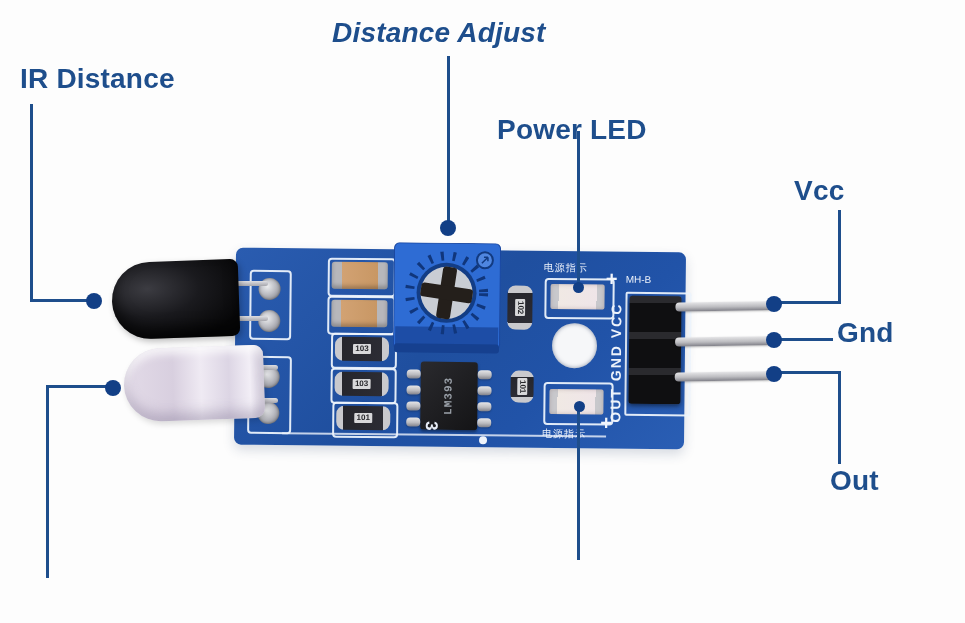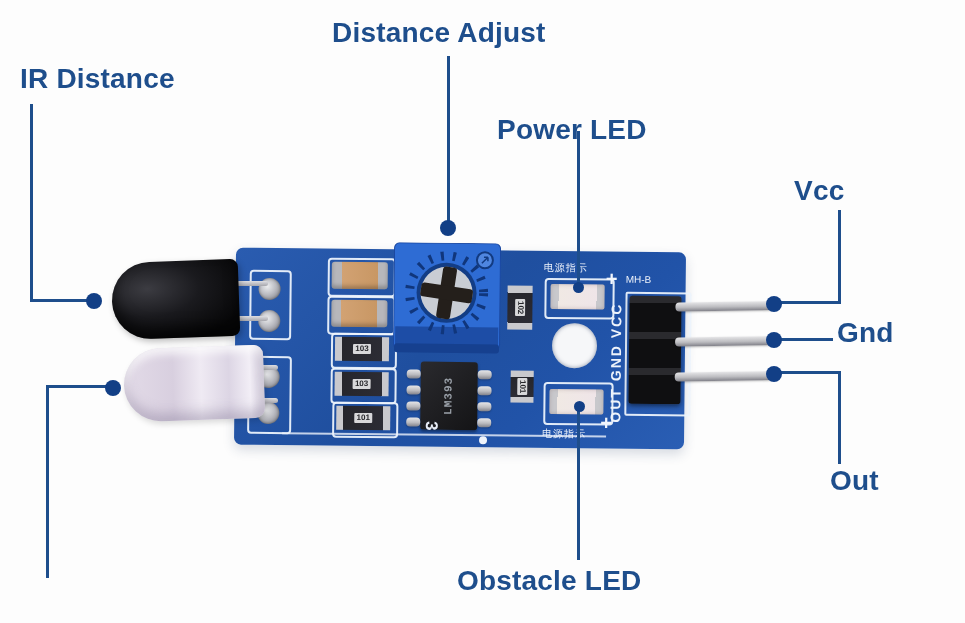--- a/index.html
+++ b/index.html
@@ -10,45 +10,44 @@
   .dot{position:absolute;background:#123f86;border-radius:50%;z-index:8;}
   .board{position:absolute;left:235px;top:250px;width:450px;height:197px;z-index:2;
          background:linear-gradient(135deg,#2a5cb0 0%,#1f4f9f 45%,#2153a8 70%,#2a5eb4 100%);
          border-radius:7px;transform:rotate(0.6deg);box-shadow:0 5px 12px rgba(40,60,100,0.18);}
   .board *{position:absolute;}
   .skbox{border:2px solid rgba(236,243,252,0.95);border-radius:4px;background:transparent;}
   .pad{width:22px;height:22px;border-radius:50%;
        background:radial-gradient(circle at 40% 38%,#ecedef 0%,#b9bac0 45%,#83848c 85%);
        box-shadow:inset 0 0 3px rgba(0,0,0,.45);}
   .rtan{border-radius:3px;background:linear-gradient(90deg,#b7b7bb 0px,#b7b7bb 10px,#d2a273 10px,#c89764 calc(100% - 10px),#b7b7bb calc(100% - 10px));box-shadow:inset 0 -3px 4px rgba(0,0,0,.25);}
-  .rblk{border-radius:0;background:linear-gradient(90deg,#c9c9cd 0px,#c9c9cd 7px,#26262c 7px,#2c2c34 calc(100% - 7px),#c9c9cd calc(100% - 7px));
+  .rblk{border-radius:8px;background:linear-gradient(90deg,#c9c9cd 0px,#c9c9cd 7px,#26262c 7px,#2c2c34 calc(100% - 7px),#c9c9cd calc(100% - 7px));
         display:flex;align-items:center;justify-content:center;text-align:right;}
   .rblk span{position:static;background:#d8d8da;color:#26262a;font-size:8px;font-weight:bold;
              padding:0 2px;border-radius:1px;line-height:10px;}
   .ledc{background:linear-gradient(90deg,#c8c8cc 0px,#c8c8cc 8px,#f0e9e4 8px,#efe5e8 calc(100% - 8px),#c8c8cc calc(100% - 8px));
         border-radius:2px;box-shadow:inset 0 0 4px rgba(120,90,90,.35);}
   .sktext{color:#eef3fb;font-size:10px;font-weight:normal;white-space:nowrap;letter-spacing:1px;}
   .plus{color:#f2f6fd;font-size:20px;font-weight:bold;line-height:18px;}
   .lead{background:linear-gradient(180deg,#dedee2,#a7a7ad);height:5px;border-radius:3px;position:absolute;z-index:5;}
   .pin{height:9px;border-radius:4px;z-index:4;
        background:linear-gradient(180deg,#e6e6e8 0%,#bcbcc0 55%,#818189 100%);
        box-shadow:0 1px 2px rgba(0,0,0,.25);}
 </style>
 </head>
 <body>
 
 <div class="canvas">
 
   <div class="lbl" style="left:20px;top:63px;">IR Distance</div>
-  <div class="lbl" style="left:332px;top:17px;">Distance Adjust</div>
+  <div class="lbl" style="left:332px;top:17px;font-style:italic;">Distance Adjust</div>
   <div class="lbl" style="left:497px;top:114px;">Power LED</div>
   <div class="lbl" style="left:794px;top:175px;">Vcc</div>
   <div class="lbl" style="left:837px;top:317px;">Gnd</div>
   <div class="lbl" style="left:794px;top:465px;margin-left:36px;">Out</div>
-  <div class="lbl" style="left:457px;top:565px;">Obstacle LED</div>
 
   <div class="ln" style="left:30px;top:104px;width:3px;height:198px;"></div>
   <div class="ln" style="left:30px;top:299px;width:60px;height:3px;"></div>
   <div class="dot" style="left:86px;top:293px;width:16px;height:16px;"></div>
 
   <div class="ln" style="left:447px;top:56px;width:3px;height:168px;"></div>
   <div class="dot" style="left:440px;top:220px;width:16px;height:16px;"></div>
 
   <div class="ln" style="left:577px;top:131px;width:3px;height:155px;"></div>
   <div class="dot" style="left:573px;top:282px;width:11px;height:11px;"></div>

